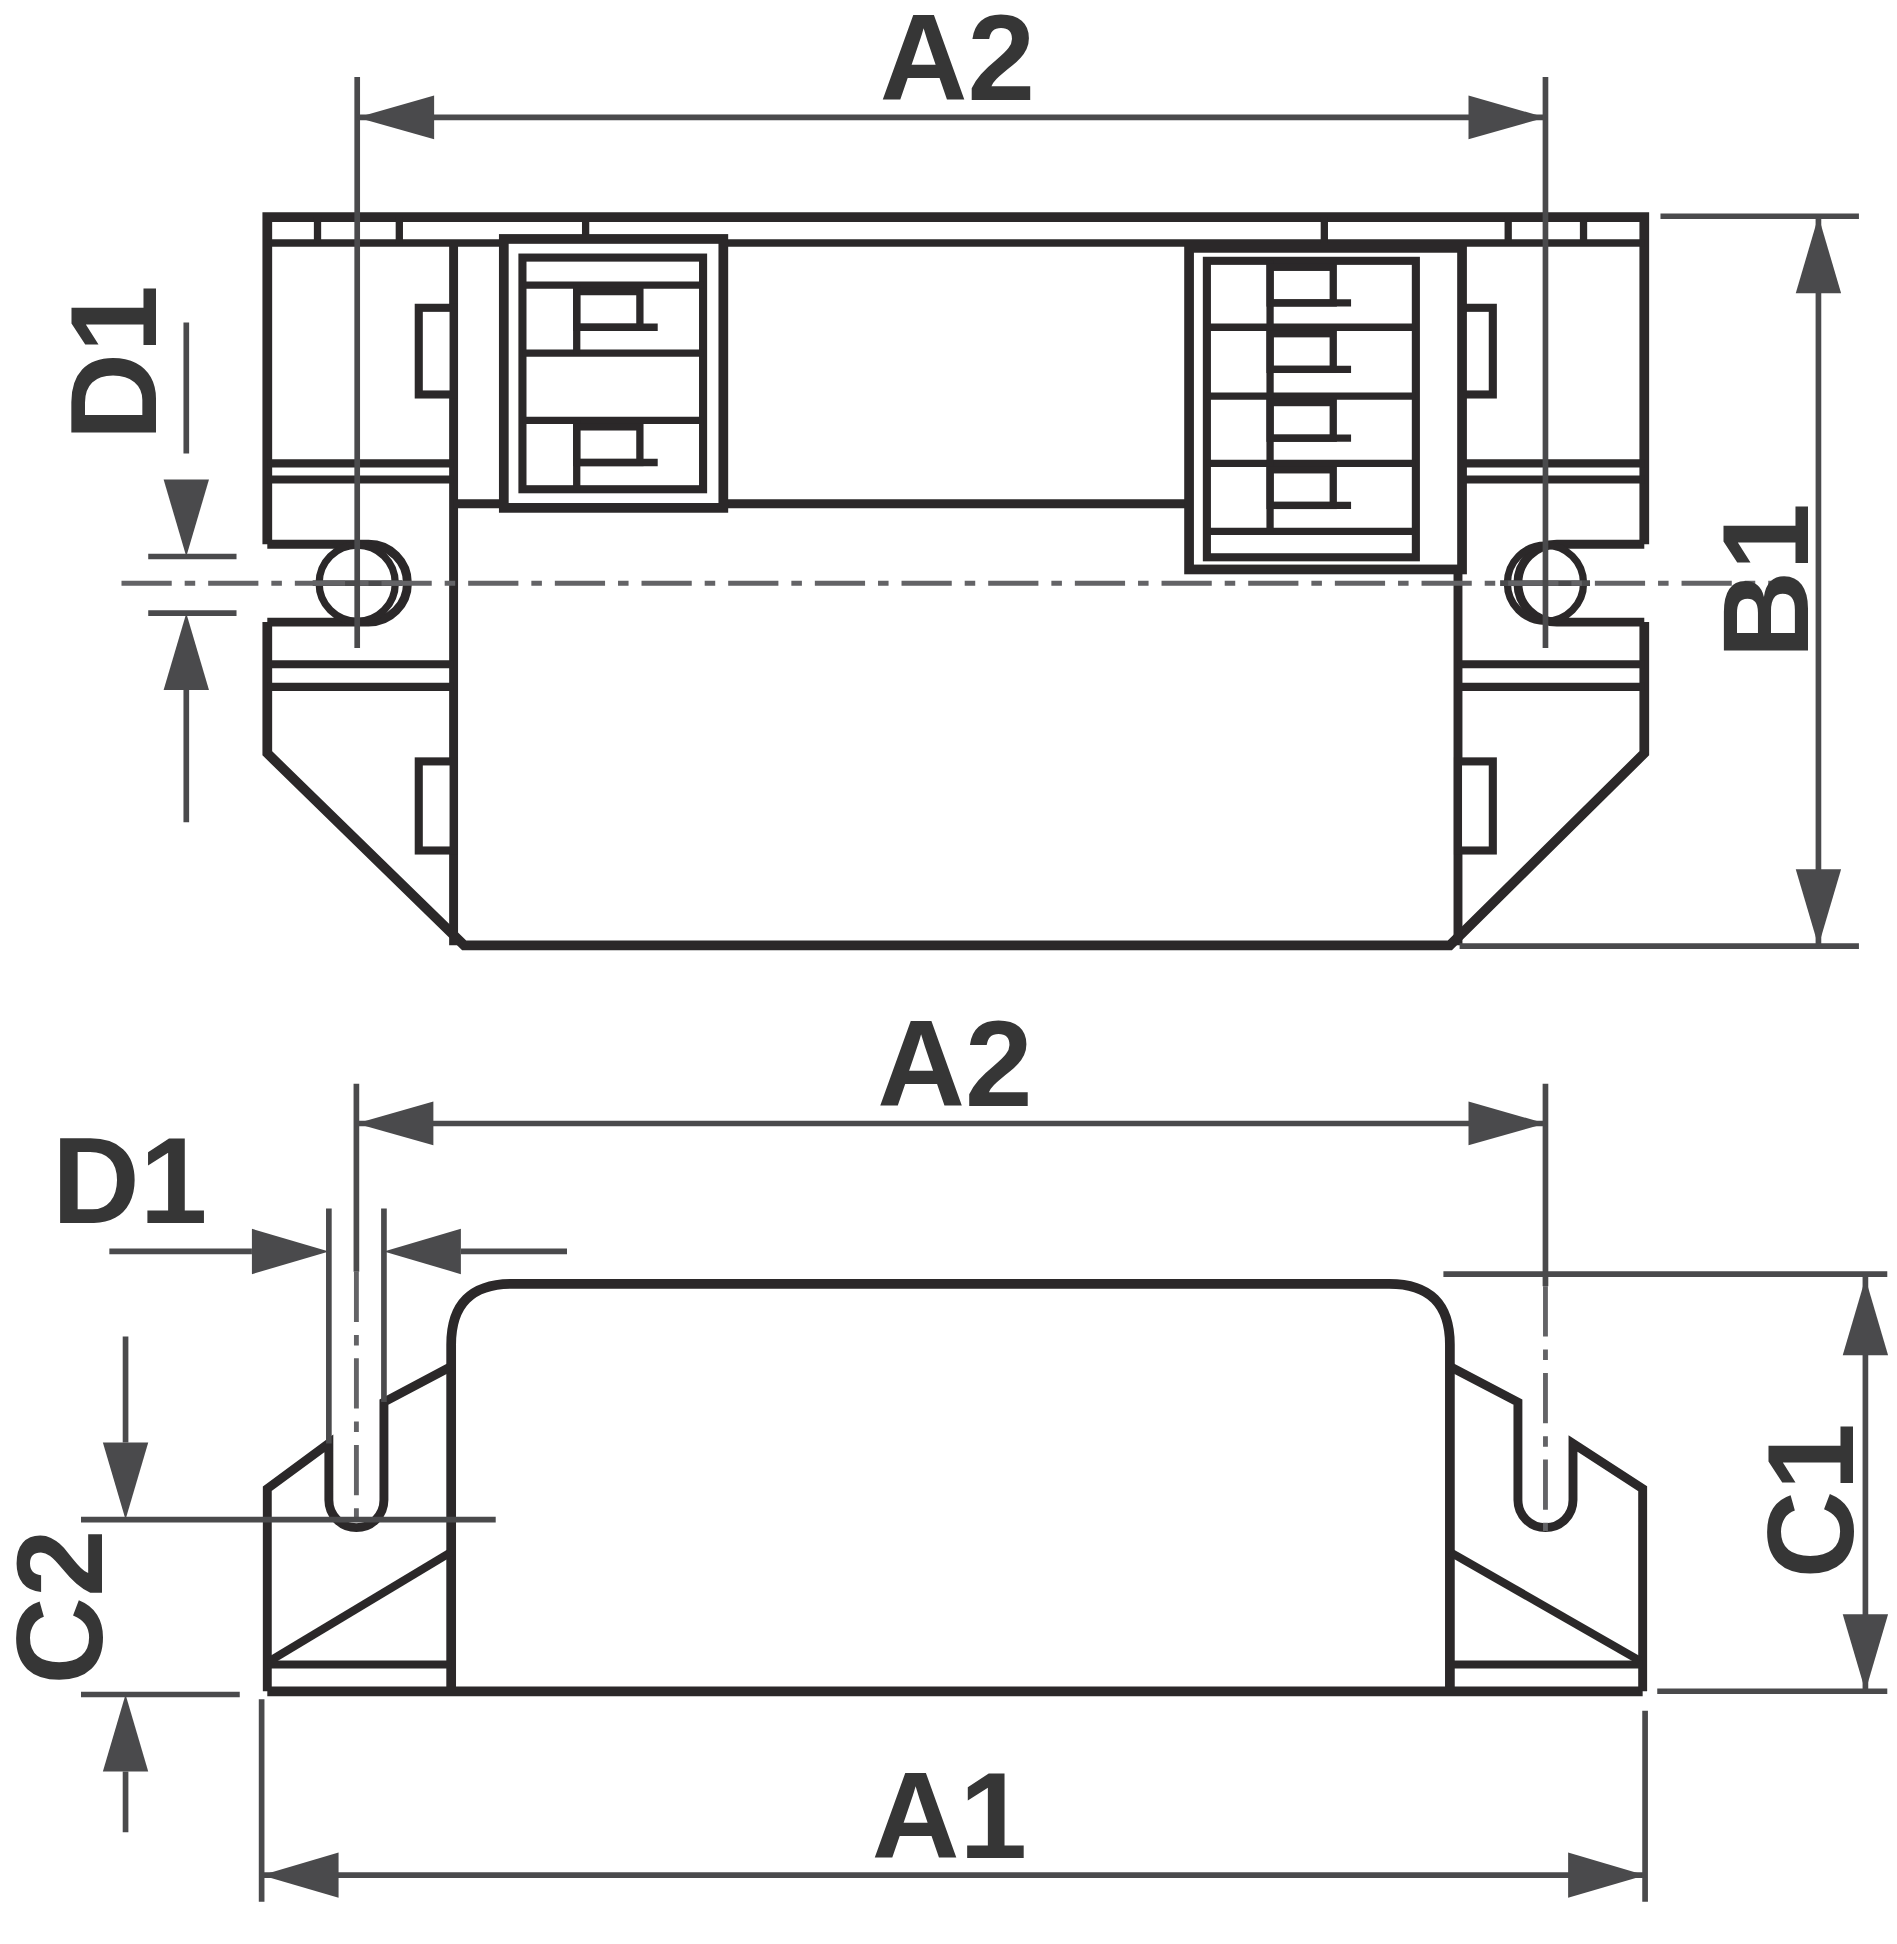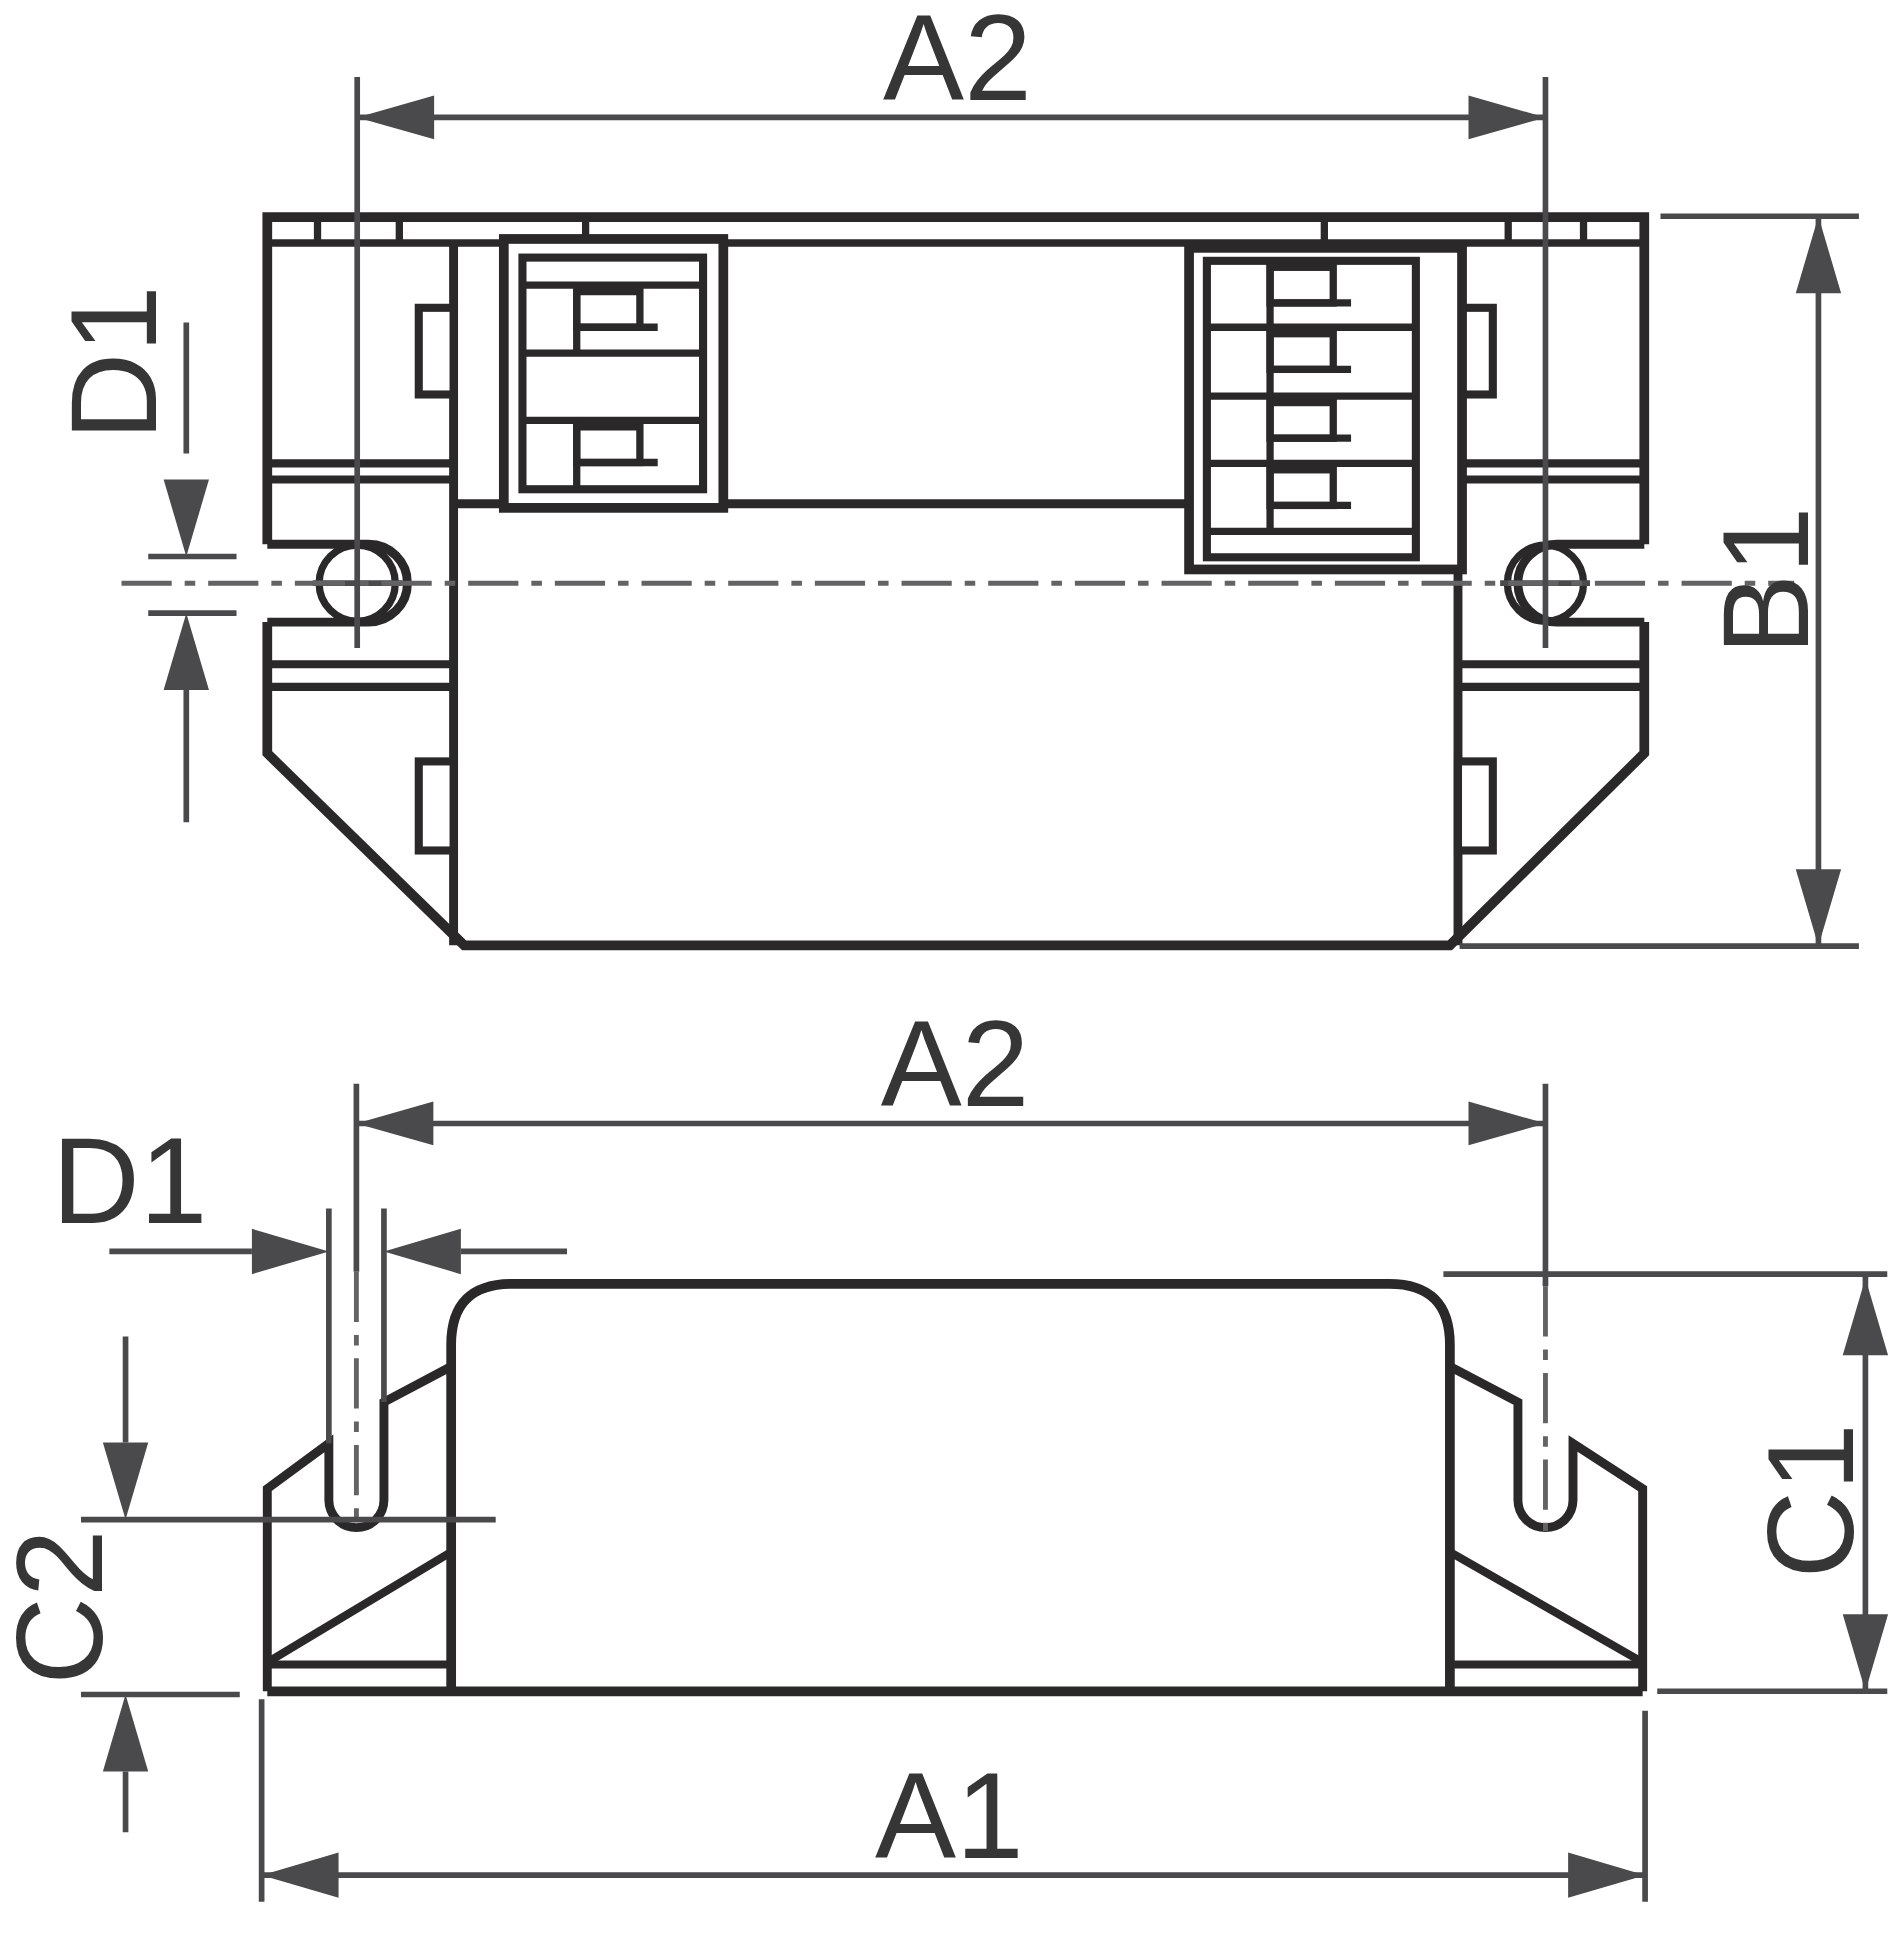--- a/index.html
+++ b/index.html
@@ -3,21 +3,21 @@
 <meta charset="utf-8">
 <style>
   :root{
     --body-line:#2b2829;
     --dim-line:#4a4a4c;
     --center-line:#636366;
     --text:#363636;
     --page-bg:#ffffff;
   }
   html,body{margin:0;padding:0;background:var(--page-bg);}
-  .stage{width:1830px;height:1944px;position:relative;background:var(--page-bg);}
+  .stage{width:1830px;height:1944px;position:relative;background:var(--page-bg);font-weight:bold;}
   svg{display:block;}
   .body{stroke:var(--body-line);fill:none;}
   .thin{stroke:var(--body-line);fill:none;}
   .dim{stroke:var(--dim-line);fill:none;}
   .ah{fill:var(--dim-line);stroke:none;}
   .center{stroke:var(--center-line);fill:none;stroke-dasharray:62 16 13 16;}
   .white{fill:#ffffff;}
   text{font-family:"Liberation Sans", sans-serif;fill:var(--text);font-size:150px;}
   .mid{text-anchor:middle;}
 </style>

